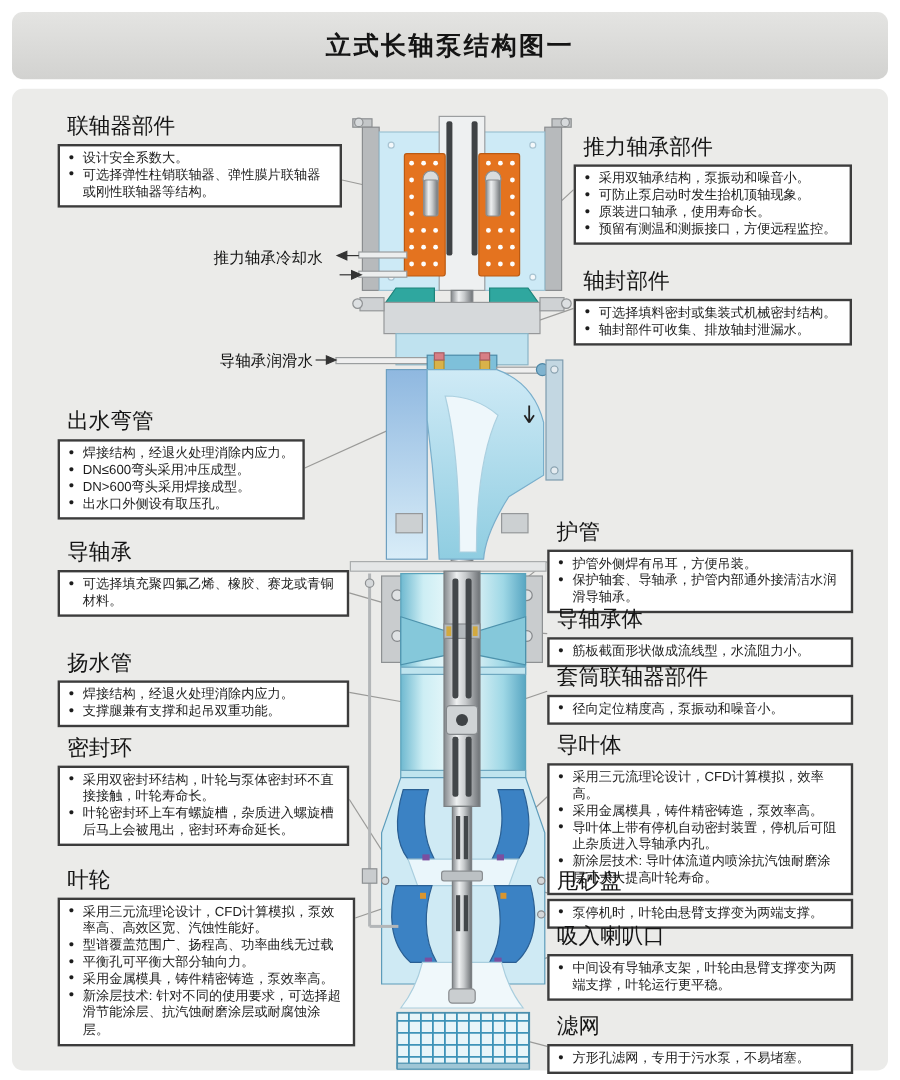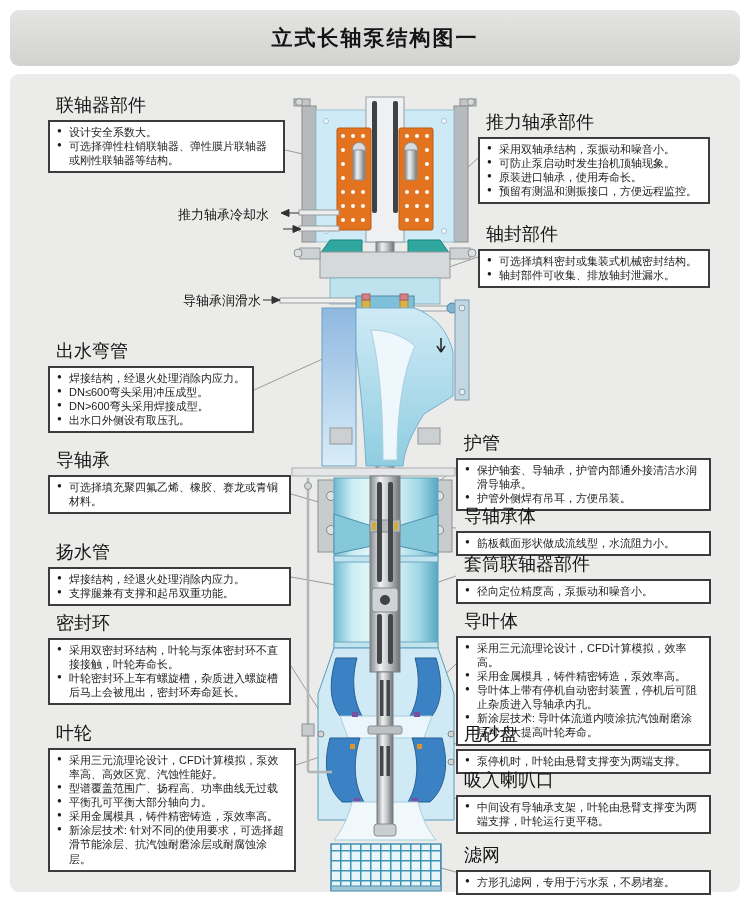--- a/index.html
+++ b/index.html
@@ -326,22 +326,22 @@
 <div class="callout" style="left:478px; top:222px; width:232px">
   <h3>轴封部件</h3>
   <ul class="box">
       <li>可选择填料密封或集装式机械密封结构。</li>
       <li>轴封部件可收集、排放轴封泄漏水。</li>
     </ul>
 </div>
 <div class="callout" style="left:456px; top:431px; width:255px">
   <h3>护管</h3>
   <ul class="box">
+      <li>护管外侧焊有吊耳，方便吊装。</li>
       <li>保护轴套、导轴承，护管内部通外接清洁水润滑导轴承。</li>
-      <li>护管外侧焊有吊耳，方便吊装。</li>
     </ul>
 </div>
 <div class="callout" style="left:456px; top:504px; width:255px">
   <h3>导轴承体</h3>
   <ul class="box">
       <li>筋板截面形状做成流线型，水流阻力小。</li>
     </ul>
 </div>
 <div class="callout" style="left:456px; top:552px; width:255px">
   <h3>套筒联轴器部件</h3>

